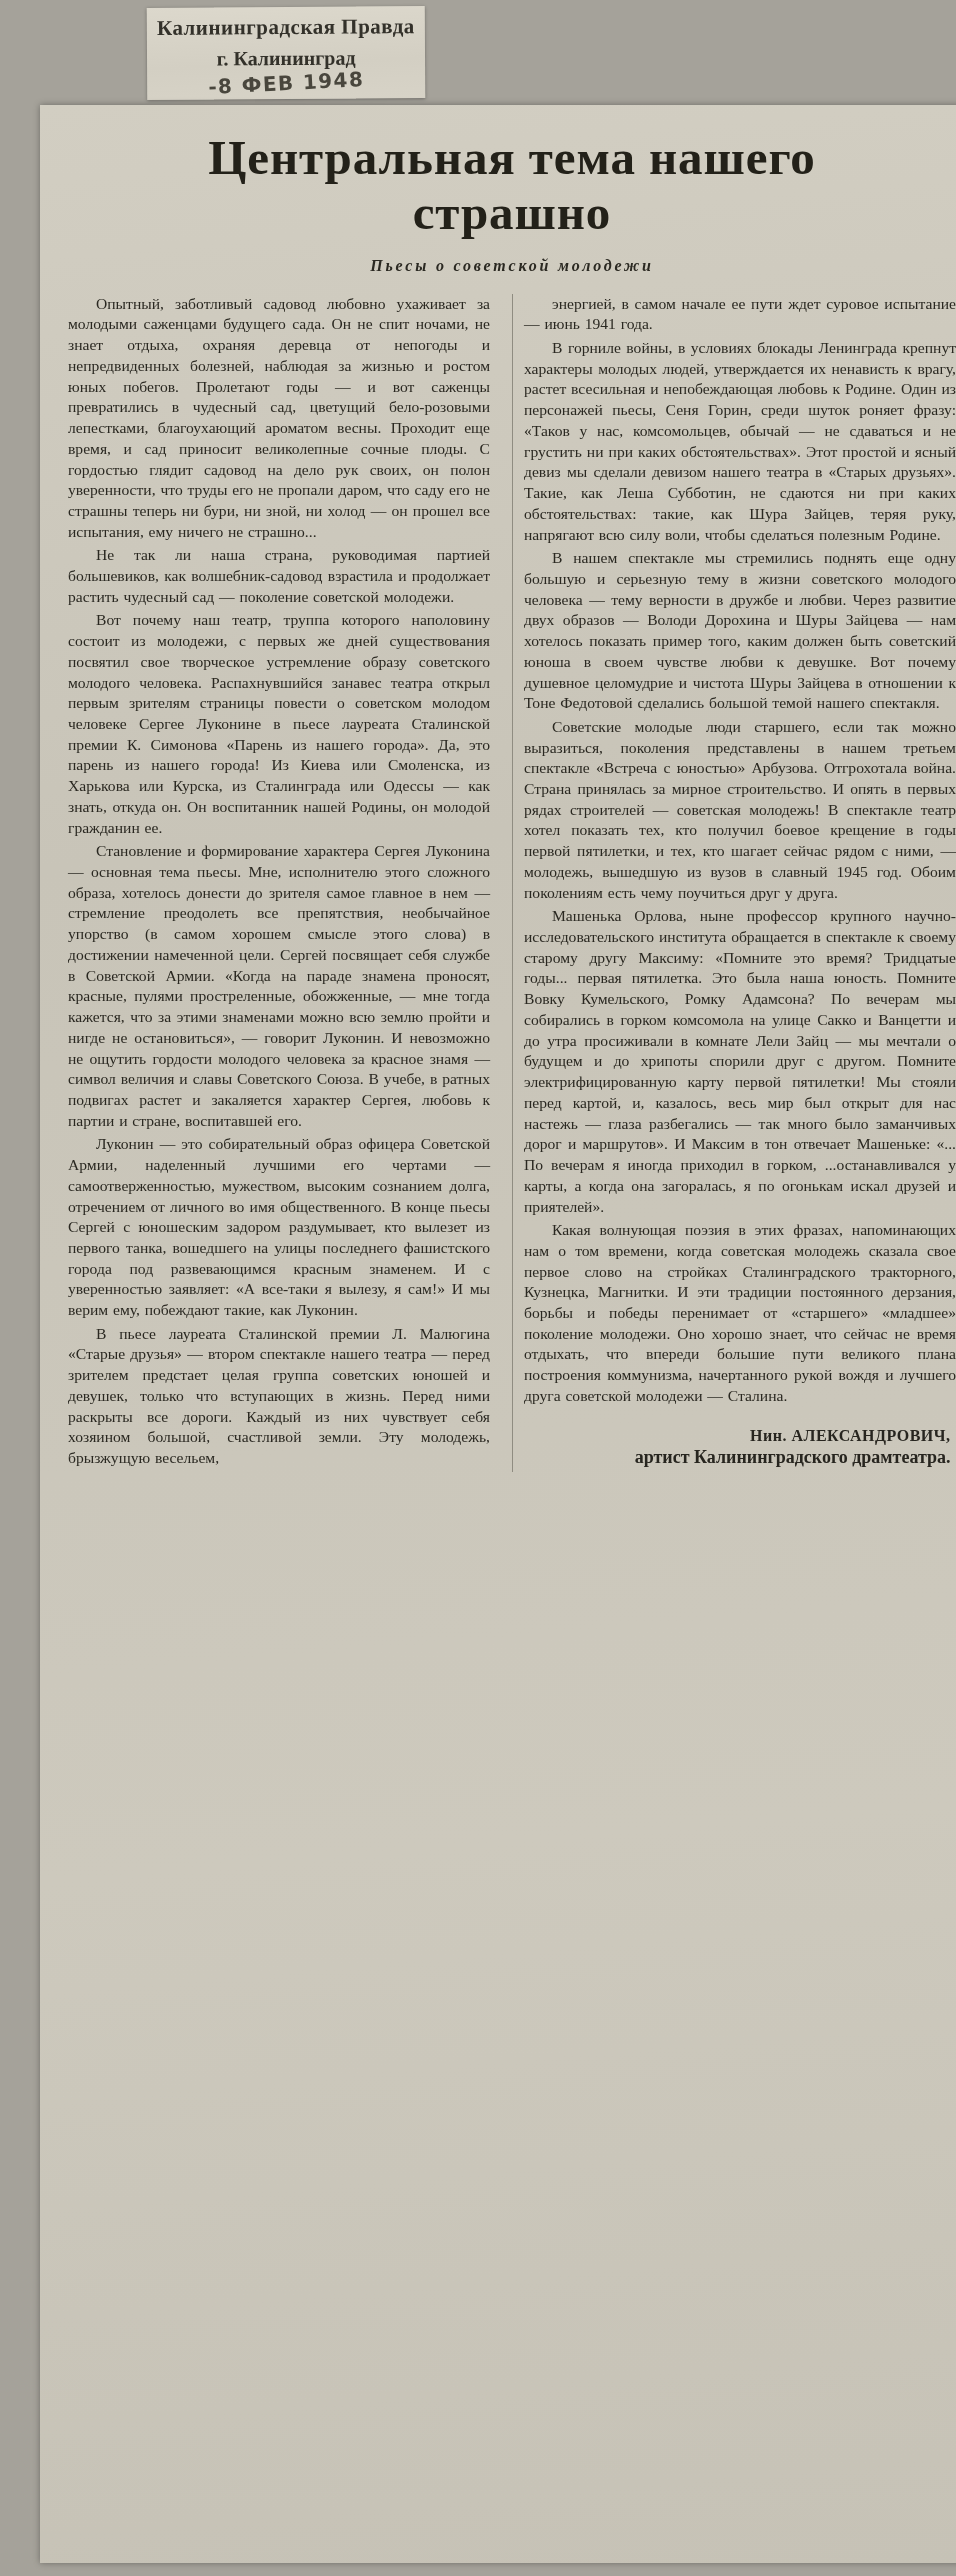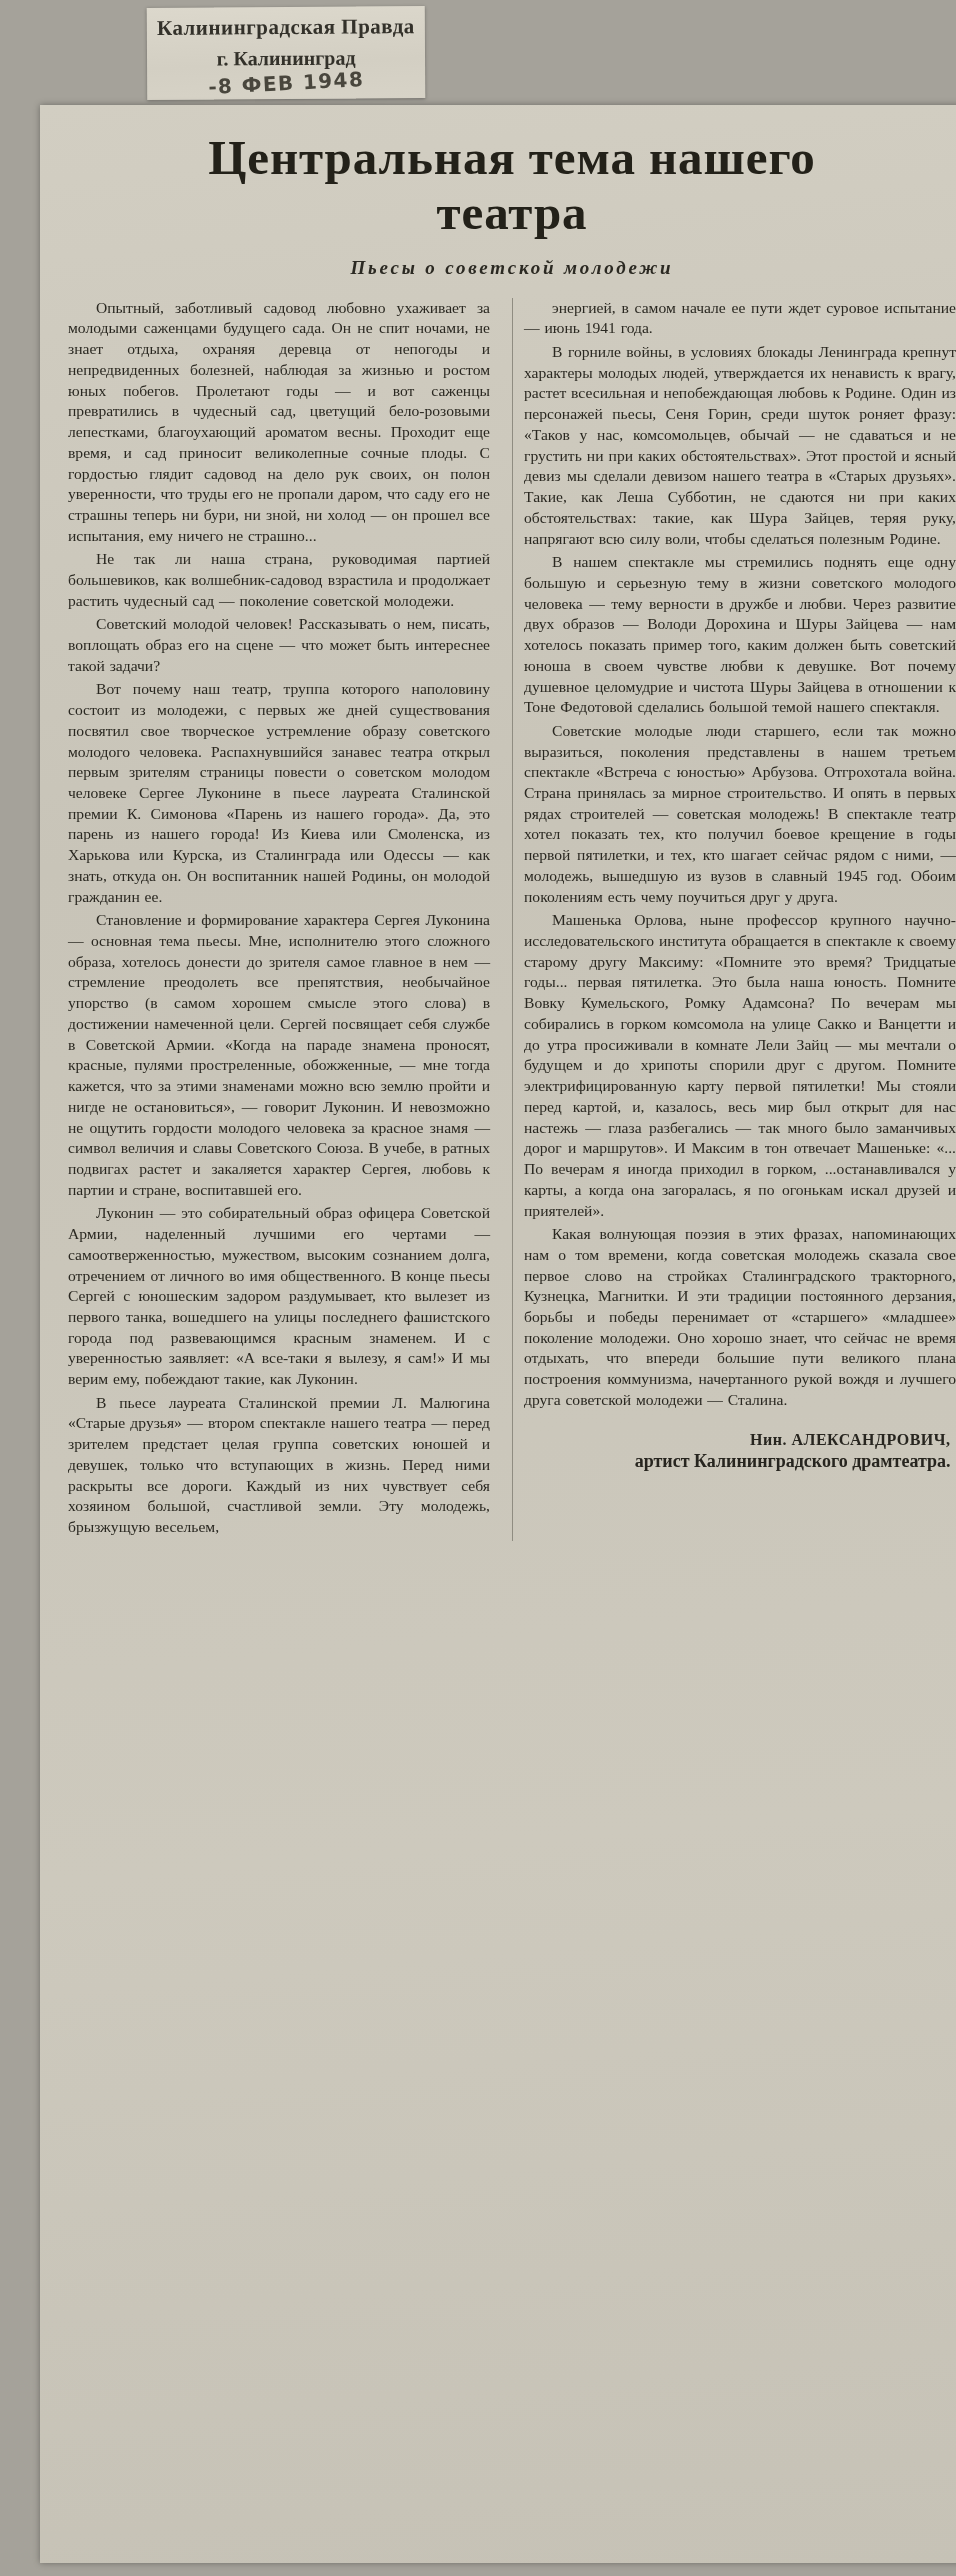--- a/index.html
+++ b/index.html
@@ -72,21 +72,21 @@
     font-size: 49px;
     line-height: 1.12;
     letter-spacing: 0.9px;
     color: #232119;
   }
   .subtitle {
     margin: 16.6px 0 18.4px 0;
     text-align: center;
     font-weight: bold;
     font-style: italic;
-    font-size: 19px;
+    font-size: 16px;
     letter-spacing: 2.8px;
     color: #2b2922;
   }
 
   .columns {
     display: flex;
     align-items: stretch;
     font-family: Liberation Serif, serif;
   }
   .col {
@@ -127,29 +127,28 @@
 
 <div class="masthead">
   <div class="masthead-line1">Калининградская Правда</div>
   <div class="masthead-line2">г. Калининград</div>
   <div class="date-stamp">-8 ФЕВ 1948</div>
 </div>
 
 <div class="clipping">
   <h1 class="title">
     <span>Центральная тема нашего</span><br>
-    <span>театра</span>
+    <span>страшно</span>
   </h1>
   <div class="subtitle">Пьесы о советской молодежи</div>
 
   <div class="columns">
     <div class="col col-left">
       <p>Опытный, заботливый садовод любовно ухаживает за молодыми саженцами будущего сада. Он не спит ночами, не знает отдыха, охраняя деревца от непогоды и непредвиденных болезней, наблюдая за жизнью и ростом юных побегов. Пролетают годы — и вот саженцы превратились в чудесный сад, цветущий бело-розовыми лепестками, благоухающий ароматом весны. Проходит еще время, и сад приносит великолепные сочные плоды. С гордостью глядит садовод на дело рук своих, он полон уверенности, что труды его не пропали даром, что саду его не страшны теперь ни бури, ни зной, ни холод — он прошел все испытания, ему ничего не страшно...</p>
       <p>Не так ли наша страна, руководимая партией большевиков, как волшебник-садовод взрастила и продолжает растить чудесный сад — поколение советской молодежи.</p>
-      <p>Советский молодой человек! Рассказывать о нем, писать, воплощать образ его на сцене — что может быть интереснее такой задачи?</p>
       <p>Вот почему наш театр, труппа которого наполовину состоит из молодежи, с первых же дней существования посвятил свое творческое устремление образу советского молодого человека. Распахнувшийся занавес театра открыл первым зрителям страницы повести о советском молодом человеке Сергее Луконине в пьесе лауреата Сталинской премии К. Симонова «Парень из нашего города». Да, это парень из нашего города! Из Киева или Смоленска, из Харькова или Курска, из Сталинграда или Одессы — как знать, откуда он. Он воспитанник нашей Родины, он молодой гражданин ее.</p>
       <p>Становление и формирование характера Сергея Луконина — основная тема пьесы. Мне, исполнителю этого сложного образа, хотелось донести до зрителя самое главное в нем — стремление преодолеть все препятствия, необычайное упорство (в самом хорошем смысле этого слова) в достижении намеченной цели. Сергей посвящает себя службе в Советской Армии. «Когда на параде знамена проносят, красные, пулями простреленные, обожженные, — мне тогда кажется, что за этими знаменами можно всю землю пройти и нигде не остановиться», — говорит Луконин. И невозможно не ощутить гордости молодого человека за красное знамя — символ величия и славы Советского Союза. В учебе, в ратных подвигах растет и закаляется характер Сергея, любовь к партии и стране, воспитавшей его.</p>
       <p>Луконин — это собирательный образ офицера Советской Армии, наделенный лучшими его чертами — самоотверженностью, мужеством, высоким сознанием долга, отречением от личного во имя общественного. В конце пьесы Сергей с юношеским задором раздумывает, кто вылезет из первого танка, вошедшего на улицы последнего фашистского города под развевающимся красным знаменем. И с уверенностью заявляет: «А все-таки я вылезу, я сам!» И мы верим ему, побеждают такие, как Луконин.</p>
       <p>В пьесе лауреата Сталинской премии Л. Малюгина «Старые друзья» — втором спектакле нашего театра — перед зрителем предстает целая группа советских юношей и девушек, только что вступающих в жизнь. Перед ними раскрыты все дороги. Каждый из них чувствует себя хозяином большой, счастливой земли. Эту молодежь, брызжущую весельем,</p>
     </div>
     <div class="col col-right">
       <p>энергией, в самом начале ее пути ждет суровое испытание — июнь 1941 года.</p>
       <p>В горниле войны, в условиях блокады Ленинграда крепнут характеры молодых людей, утверждается их ненависть к врагу, растет всесильная и непобеждающая любовь к Родине. Один из персонажей пьесы, Сеня Горин, среди шуток роняет фразу: «Таков у нас, комсомольцев, обычай — не сдаваться и не грустить ни при каких обстоятельствах». Этот простой и ясный девиз мы сделали девизом нашего театра в «Старых друзьях». Такие, как Леша Субботин, не сдаются ни при каких обстоятельствах: такие, как Шура Зайцев, теряя руку, напрягают всю силу воли, чтобы сделаться полезным Родине.</p>
       <p>В нашем спектакле мы стремились поднять еще одну большую и серьезную тему в жизни советского молодого человека — тему верности в дружбе и любви. Через развитие двух образов — Володи Дорохина и Шуры Зайцева — нам хотелось показать пример того, каким должен быть советский юноша в своем чувстве любви к девушке. Вот почему душевное целомудрие и чистота Шуры Зайцева в отношении к Тоне Федотовой сделались большой темой нашего спектакля.</p>
       <p>Советские молодые люди старшего, если так можно выразиться, поколения представлены в нашем третьем спектакле «Встреча с юностью» Арбузова. Отгрохотала война. Страна принялась за мирное строительство. И опять в первых рядах строителей — советская молодежь! В спектакле театр хотел показать тех, кто получил боевое крещение в годы первой пятилетки, и тех, кто шагает сейчас рядом с ними, — молодежь, вышедшую из вузов в славный 1945 год. Обоим поколениям есть чему поучиться друг у друга.</p>

